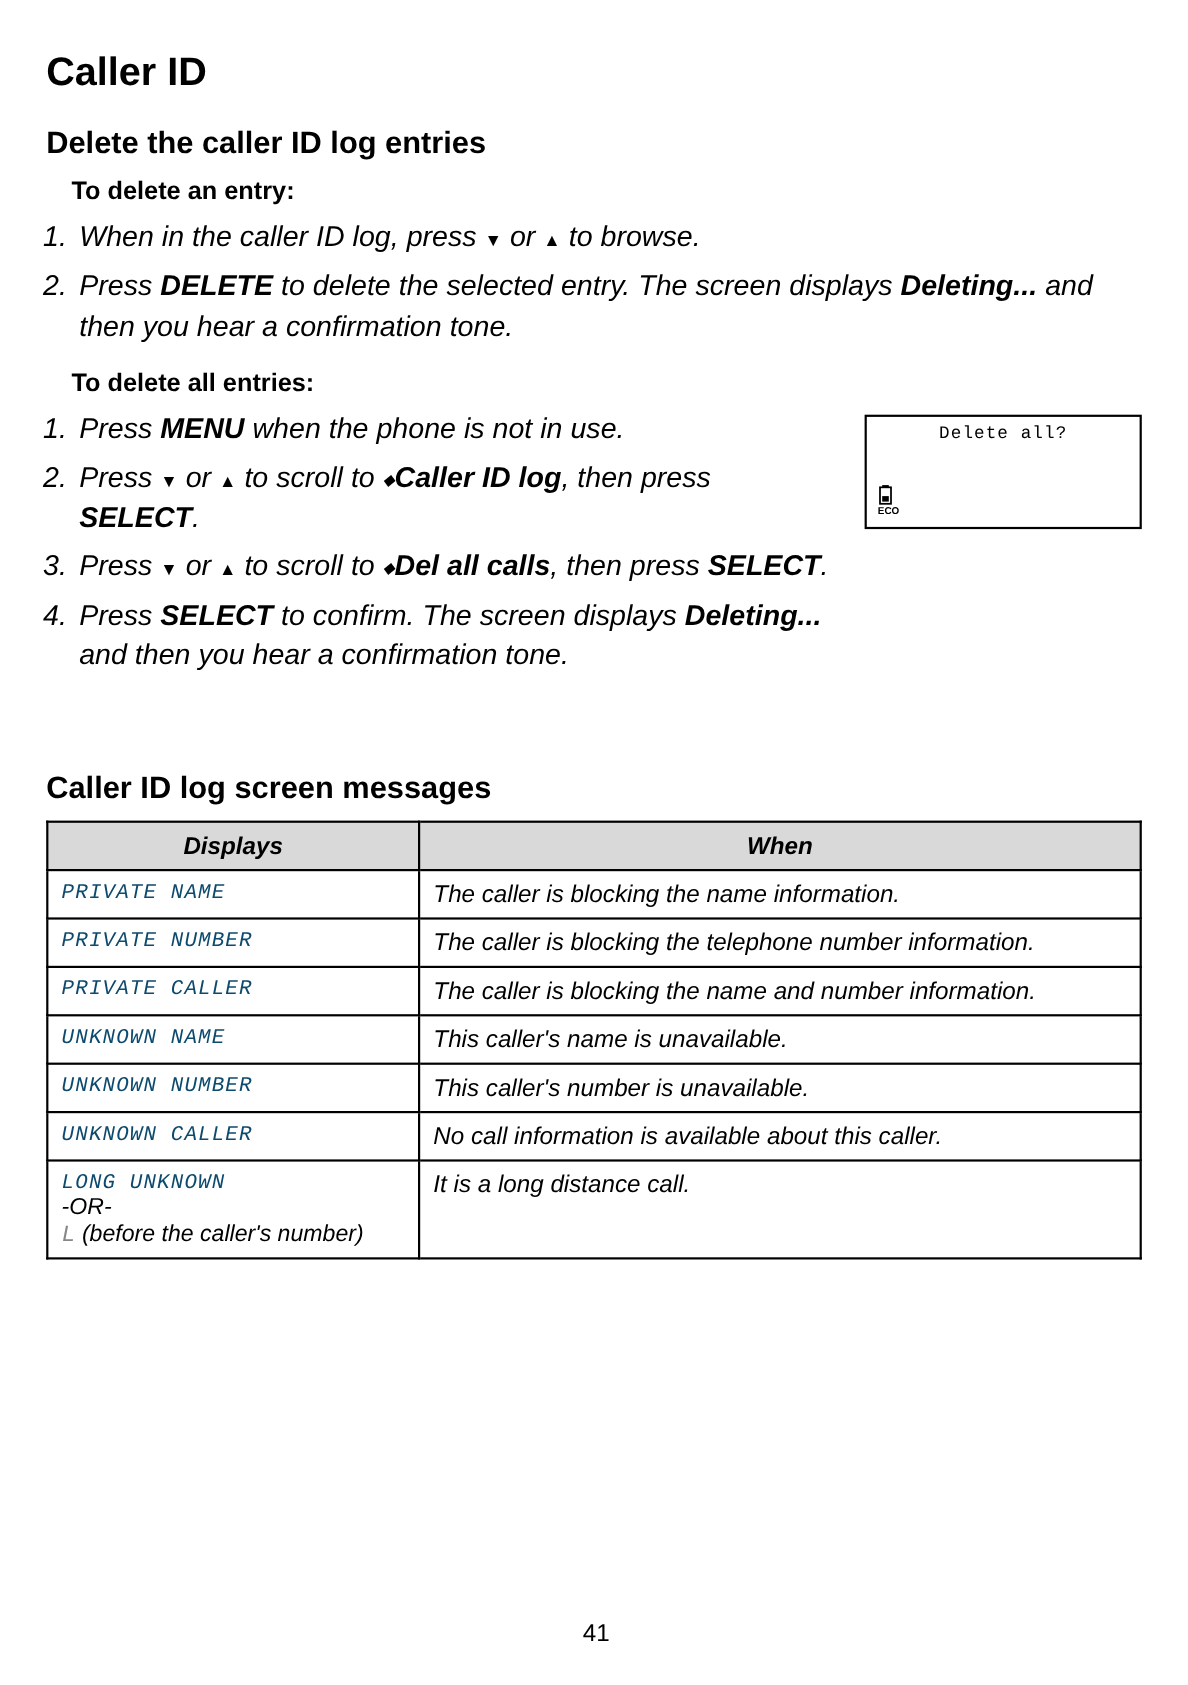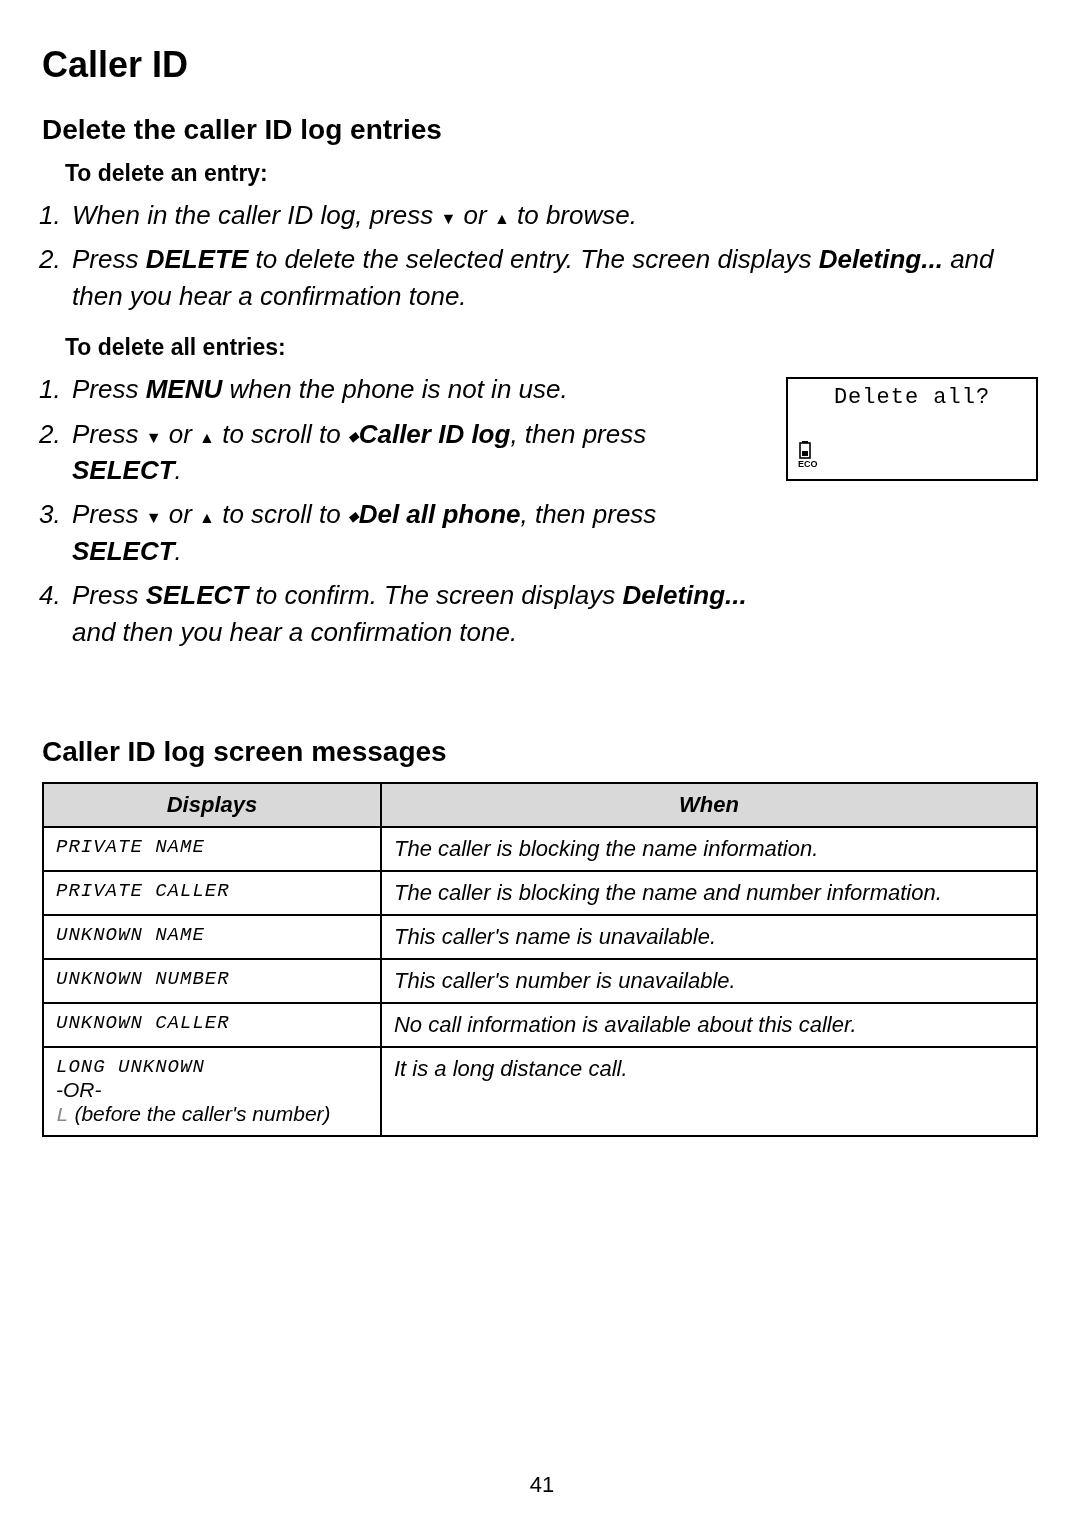--- a/index.html
+++ b/index.html
@@ -58,21 +58,21 @@
       border: 2px solid #000;
       width: 252px;
       height: 104px;
       padding: 6px 10px;
       position: relative;
       flex-shrink: 0;
       margin-top: 6px;
     }
     .screen-text {
       font-family: "Courier New", monospace;
-      font-size: 22px;
+      font-size: 16px;
       letter-spacing: 1px;
       text-align: center;
     }
     .screen-icon-row {
       position: absolute;
       bottom: 10px;
       left: 10px;
       display: flex;
       align-items: flex-start;
       gap: 2px;
@@ -101,21 +101,21 @@
     }
     th {
       background: #d9d9d9;
       font-weight: bold;
       text-align: center;
     }
     .lcd-font {
       font-family: "Courier New", monospace;
       font-size: 19px;
       letter-spacing: 1px;
-      color: #000000;
+      color: #0c4a6e;
     }
     .or-line {
       font-family: Arial, Helvetica, sans-serif;
       font-size: 21px;
       color: #000;
       letter-spacing: normal;
     }
     .l-note {
       font-family: Arial, Helvetica, sans-serif;
       font-size: 21px;
@@ -162,21 +162,21 @@
 
 <div class="second-list-wrapper">
   <ol>
     <li>
       <span>Press </span><span class="bold">MENU</span><span> when the phone is not in use.</span>
     </li>
     <li>
       <span>Press </span><span class="tri-down"></span><span> or </span><span class="tri-up"></span><span> to scroll to </span><span class="diamond"></span><span class="bold">Caller ID log</span><span>, then press </span><span class="bold">SELECT</span><span>.</span>
     </li>
     <li>
-      <span>Press </span><span class="tri-down"></span><span> or </span><span class="tri-up"></span><span> to scroll to </span><span class="diamond"></span><span class="bold">Del all phone</span><span>, then press </span><span class="bold">SELECT</span><span>.</span>
+      <span>Press </span><span class="tri-down"></span><span> or </span><span class="tri-up"></span><span> to scroll to </span><span class="diamond"></span><span class="bold">Del all calls</span><span>, then press </span><span class="bold">SELECT</span><span>.</span>
     </li>
     <li>
       <span>Press </span><span class="bold">SELECT</span><span> to confirm. The screen displays </span><span class="bold">Deleting...</span><span> and then you hear a confirmation tone.</span>
     </li>
   </ol>
 
   <div class="screen-box">
     <div class="screen-text">Delete all?</div>
     <div class="screen-icon-row">
       <span class="bat-icon">
@@ -201,20 +201,24 @@
       <th style="width:34%">Displays</th>
       <th>When</th>
     </tr>
   </thead>
   <tbody>
     <tr>
       <td class="lcd-font">PRIVATE NAME</td>
       <td>The caller is blocking the name information.</td>
     </tr>
     <tr>
+      <td class="lcd-font">PRIVATE NUMBER</td>
+      <td>The caller is blocking the telephone number information.</td>
+    </tr>
+    <tr>
       <td class="lcd-font">PRIVATE CALLER</td>
       <td>The caller is blocking the name and number information.</td>
     </tr>
     <tr>
       <td class="lcd-font">UNKNOWN NAME</td>
       <td>This caller's name is unavailable.</td>
     </tr>
     <tr>
       <td class="lcd-font">UNKNOWN NUMBER</td>
       <td>This caller's number is unavailable.</td>

